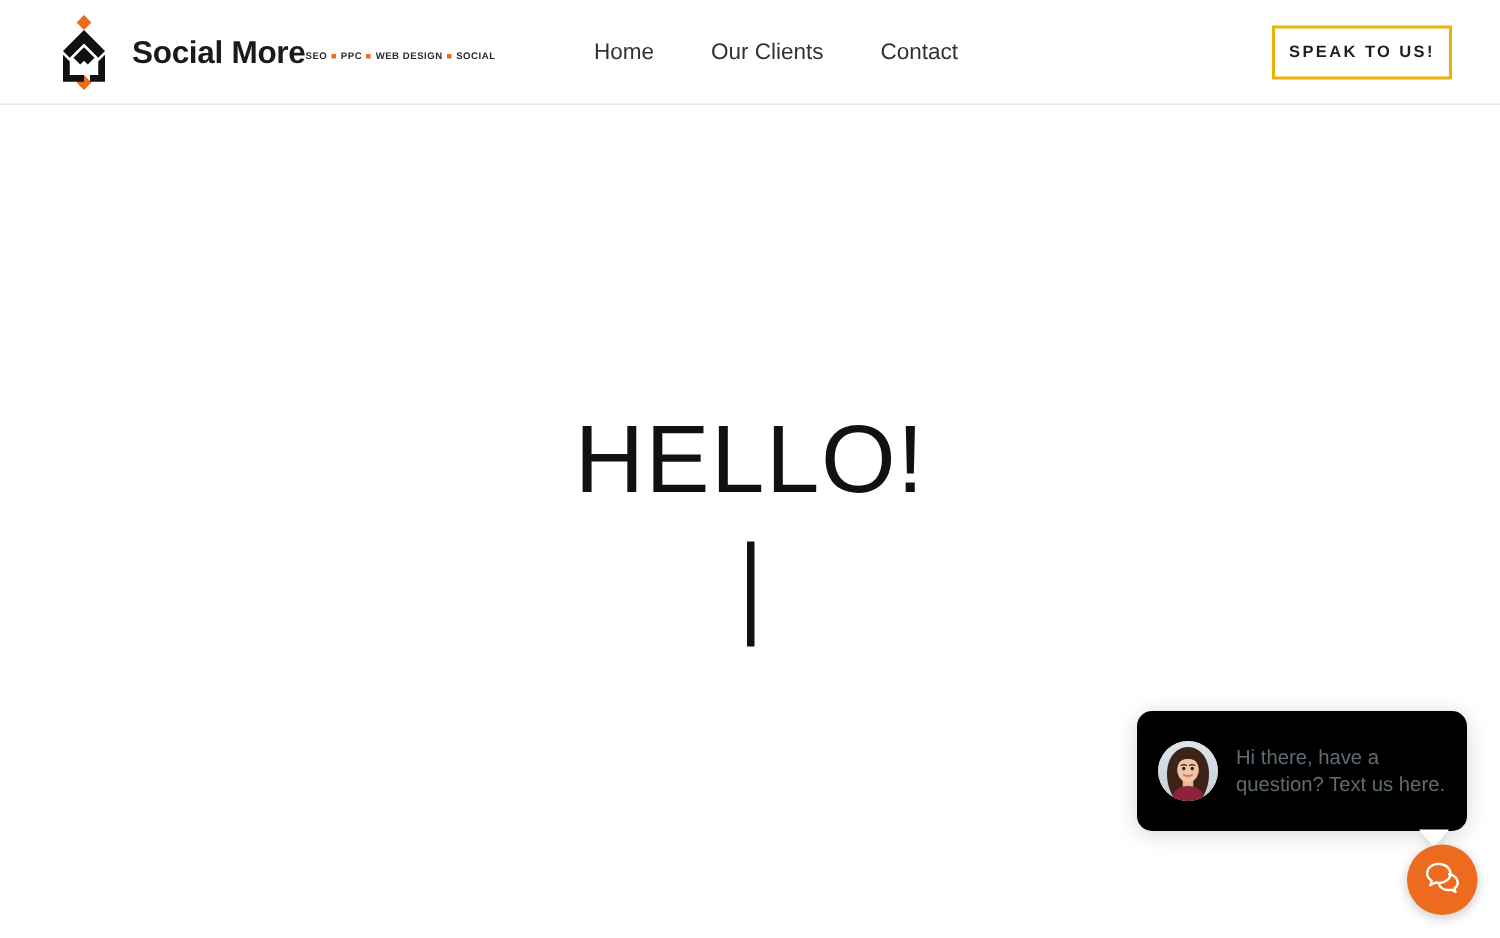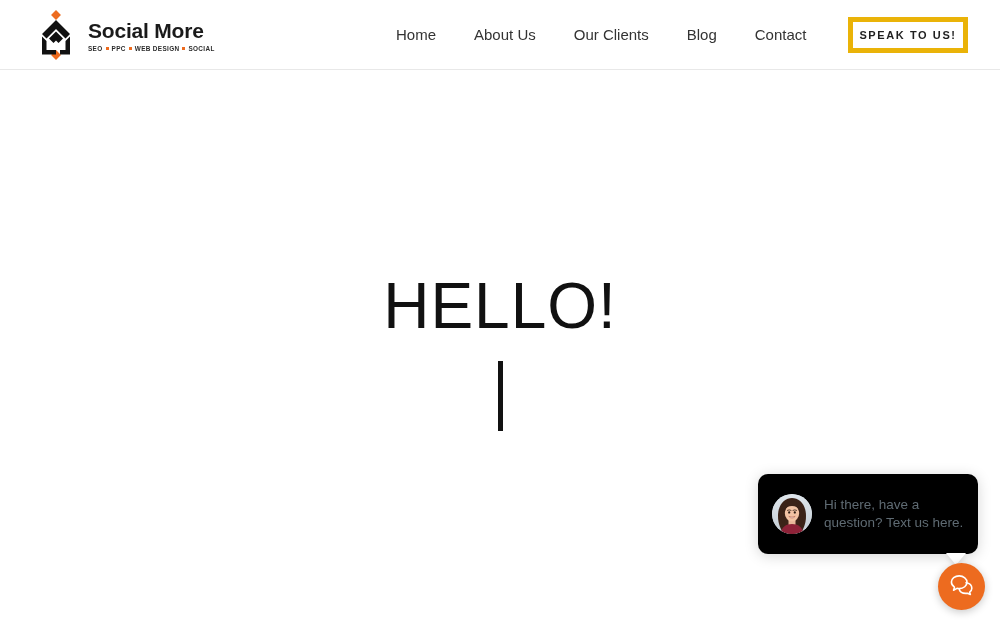--- a/index.html
+++ b/index.html
@@ -39,21 +39,20 @@
     text-decoration: none;
   }
   .logo-mark {
     width: 48px;
     height: 50px;
     display: block;
     flex: 0 0 auto;
   }
   .logo-words {
     display: flex;
-    flex-direction: column;
     justify-content: center;
     padding-top: 2px;
   }
   .logo-name {
     font-size: 21px;
     font-weight: bold;
     color: #1a1a1a;
     letter-spacing: -0.2px;
     line-height: 1.05;
     white-space: nowrap;
@@ -97,21 +96,21 @@
   }
   .nav-link:first-child { padding-left: 0; }
 
   
   .cta-button {
     position: absolute;
     right: 32px;
     top: 17px;
     width: 120px;
     height: 36px;
-    border: 5px solid #eab308;
+    border: 2px solid #eab308;
     background: #ffffff;
     color: #1f1f1f;
     font-family: "Liberation Sans", sans-serif;
     font-size: 11px;
     font-weight: bold;
     letter-spacing: 1.6px;
     cursor: pointer;
     display: flex;
     align-items: center;
     justify-content: center;
@@ -251,23 +250,21 @@
         <span class="tag-sep"></span>
         <span>WEB DESIGN</span>
         <span class="tag-sep"></span>
         <span>SOCIAL</span>
       </span>
     </span>
   </a>
 
   <nav class="main-nav">
     <a class="nav-link" href="#">Home</a>
-    <a class="nav-link" href="#">About Us</a>
     <a class="nav-link" href="#">Our Clients</a>
-    <a class="nav-link" href="#">Blog</a>
     <a class="nav-link" href="#">Contact</a>
   </nav>
 
   <button class="cta-button">SPEAK TO US!</button>
 </header>
 
 <main class="hero">
   <h1 class="hero-heading">HELLO!</h1>
   <div class="hero-typed">
     <span class="typed-text"></span><span class="typed-cursor"></span>

